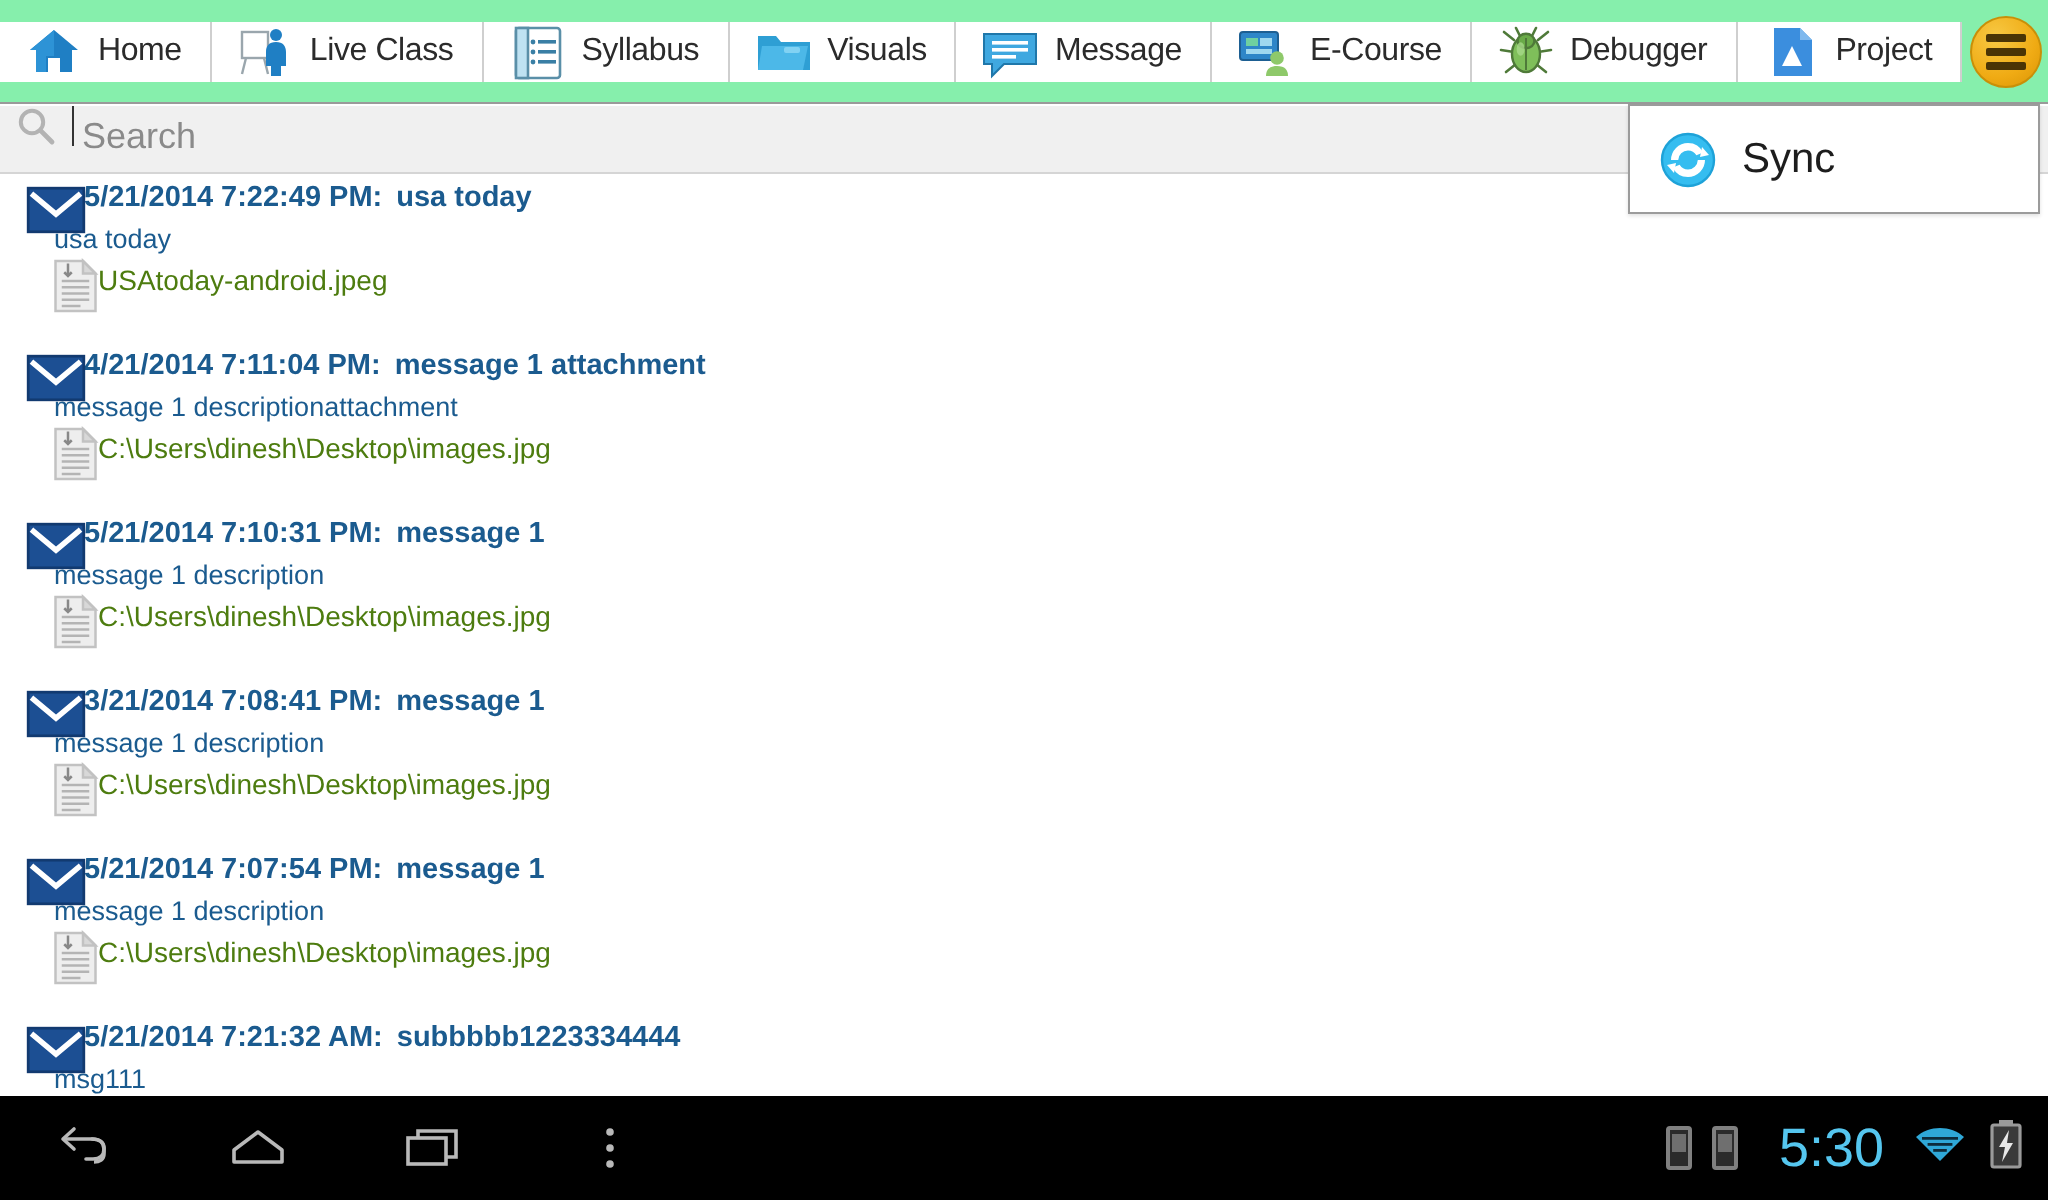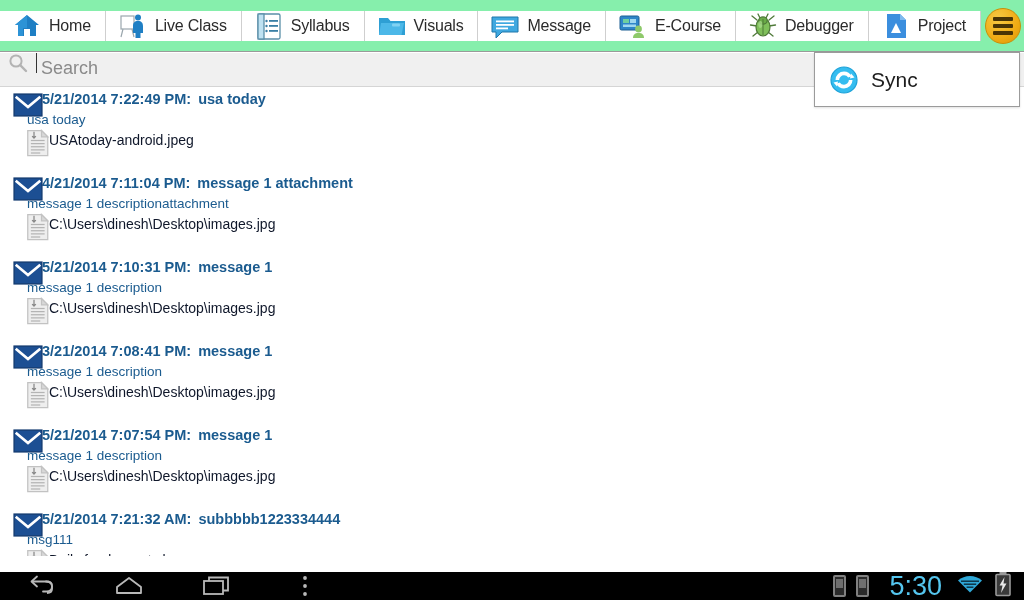--- a/index.html
+++ b/index.html
@@ -189,30 +189,30 @@
   .msg-attach {
     display: flex;
     align-items: center;
     padding-left: 24px;
     margin-top: 1px;
     gap: 1px;
     height: 24px;
   }
   .msg-attach-name {
     font-size: 14px;
-    color: #0f172a;
+    color: #4d7c0f;
     white-space: nowrap;
   }
 
   
   .navbar {
     position: absolute;
     bottom: 0; left: 0;
     width: 1024px;
-    height: 28px;
+    height: 52px;
     background: #000000;
     display: flex;
     align-items: center;
   }
   .nav-left {
     display: flex;
     align-items: center;
     gap: 54px;
     padding-left: 24px;
   }

